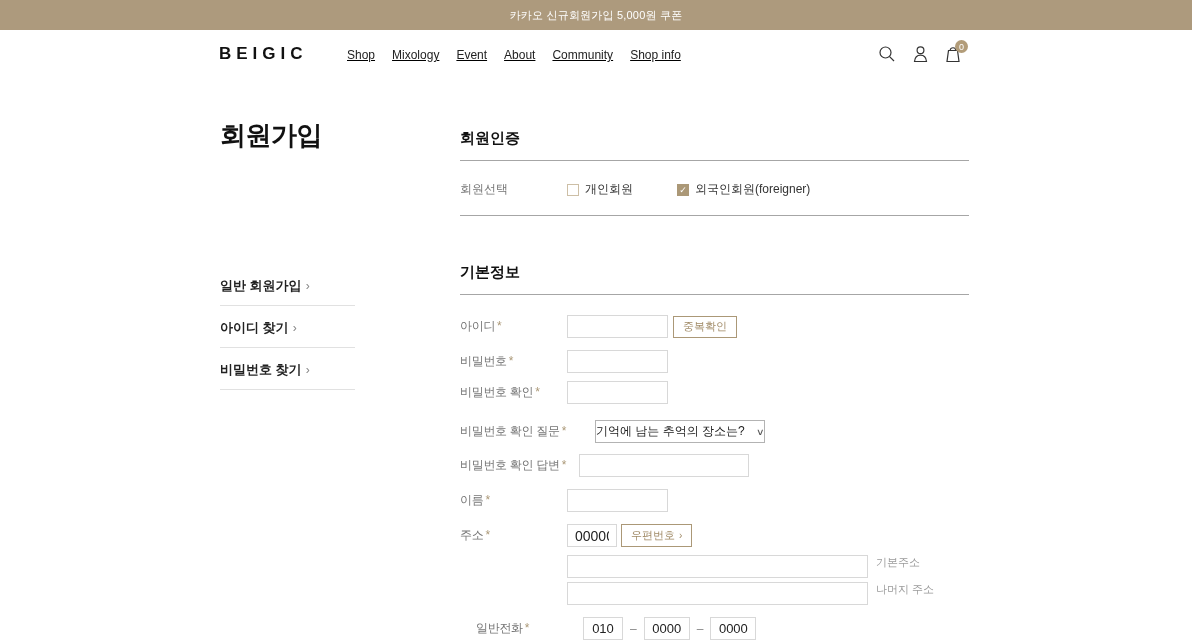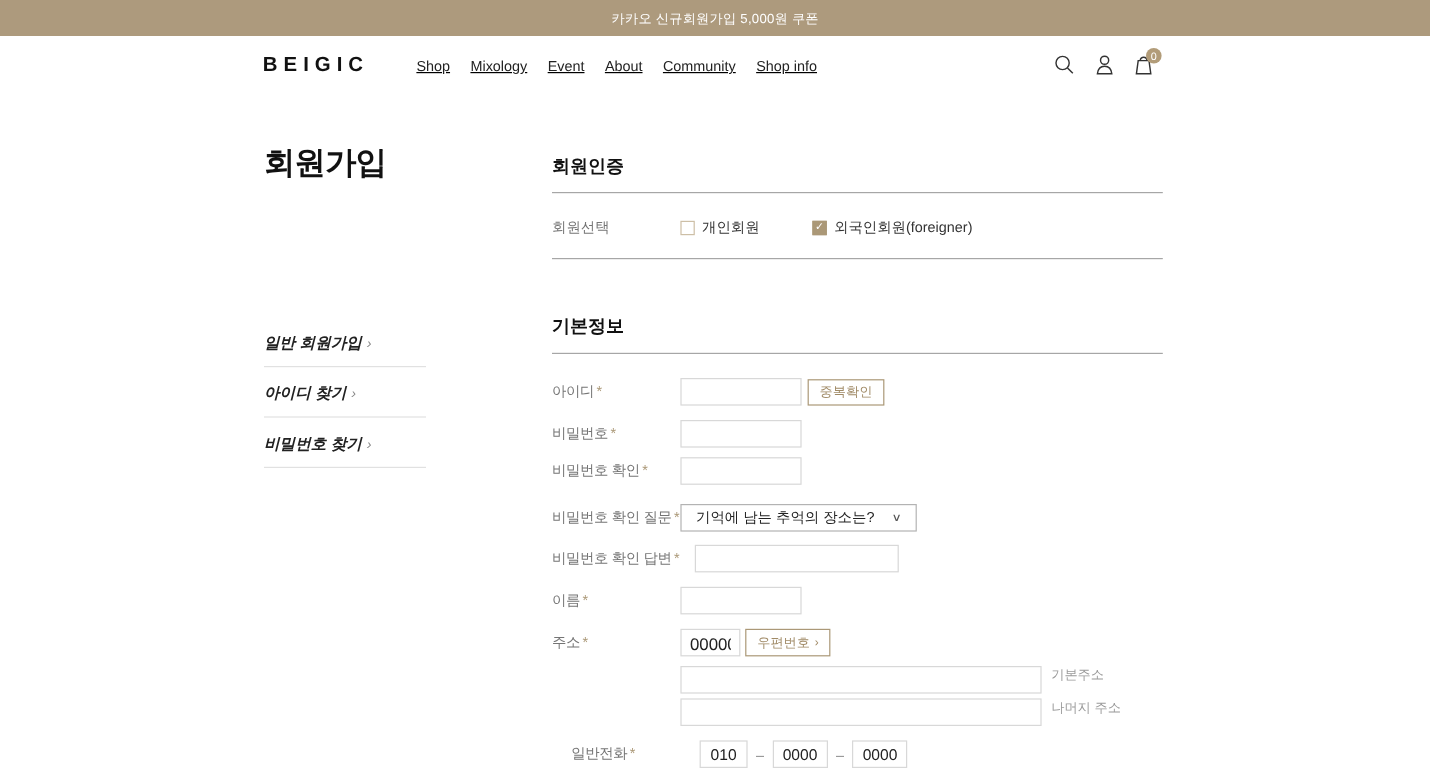--- a/index.html
+++ b/index.html
@@ -23,21 +23,21 @@
   .hicon svg { display:block; }
   .cart-badge { position:absolute; right:-5px; top:-3px; width:13px; height:13px; border-radius:50%;
                 background:#b29c79; color:#fff; font-size:9px; display:flex; align-items:center;
                 justify-content:center; }
 
   
   .sidebar { position:absolute; left:220px; top:118px; width:160px; }
   .page-title { font-size:26px; font-weight:bold; color:#111; letter-spacing:-0.5px; }
   .side-menu { margin-top:124px; width:135px; }
   .side-item { padding:13px 0 10px; border-bottom:1px solid #e1e1e1; font-size:13px; font-weight:bold;
-               color:#222; cursor:pointer;font-style:italic; }
+               color:#222; cursor:pointer; }
   .side-item:first-child { padding-top:0; }
   .side-item .chev { color:#888; font-weight:normal; font-size:12px; margin-left:4px; }
 
   
   .main { position:absolute; left:460px; top:129px; width:509px; }
   .sec-title { font-size:15px; font-weight:bold; color:#111; }
   .hline { border:none; border-top:1px solid #a6a6a6; height:0; margin:0; }
   .hline.t1 { margin-top:12px; }
 
   .member-row { display:flex; align-items:center; padding:20px 0 17px; }
@@ -58,22 +58,22 @@
   .frow { display:flex; align-items:center; }
   .flabel { width:107px; flex-shrink:0; font-size:12px; color:#757575; letter-spacing:-0.3px; }
   .req { color:#ab9877; margin-left:2px; }
   .tinput { height:23px; border:1px solid #d8d8d8; background:#fff; font-size:13px; padding:0 7px;
             color:#222; font-family:inherit; outline:none; }
   .w100 { width:101px; }
   .w170 { width:170px; }
   .btn { height:22px; border:1px solid #ab9877; background:#fff; color:#a08a66; font-size:11px;
          padding:0 9px; cursor:pointer; font-family:inherit; display:inline-flex; align-items:center; }
   .btn .chev { margin-left:4px; font-size:10px; }
-  .selectbox { width:197px; height:23px; border:1px solid #b3b3b3; background:#fff; display:flex;
-               align-items:center; justify-content:space-between; padding:0 12px; cursor:pointer; }
+  .selectbox { width:170px; height:23px; border:1px solid #b3b3b3; background:#fff; display:flex;
+               align-items:center; justify-content:space-between; padding:0 0; cursor:pointer;margin-left:28px; }
   .selectbox .sel-text { font-size:12px; color:#222; }
   .selectbox .sel-arrow { font-size:9px; color:#555; transform:scaleX(1.3); }
   .zip { width:50px; text-align:center; font-size:14px; }
   .addr-line { display:flex; align-items:flex-start; }
   .addr-input { width:301px; }
   .helper { font-size:11px; color:#9b9b9b; margin-left:8px; }
   .phone-input { width:40px; text-align:center; font-size:13px; }
   .phone-input.p4 { width:46px; }
   .dash { color:#888; font-size:12px; margin:0 7px; }
 </style>

